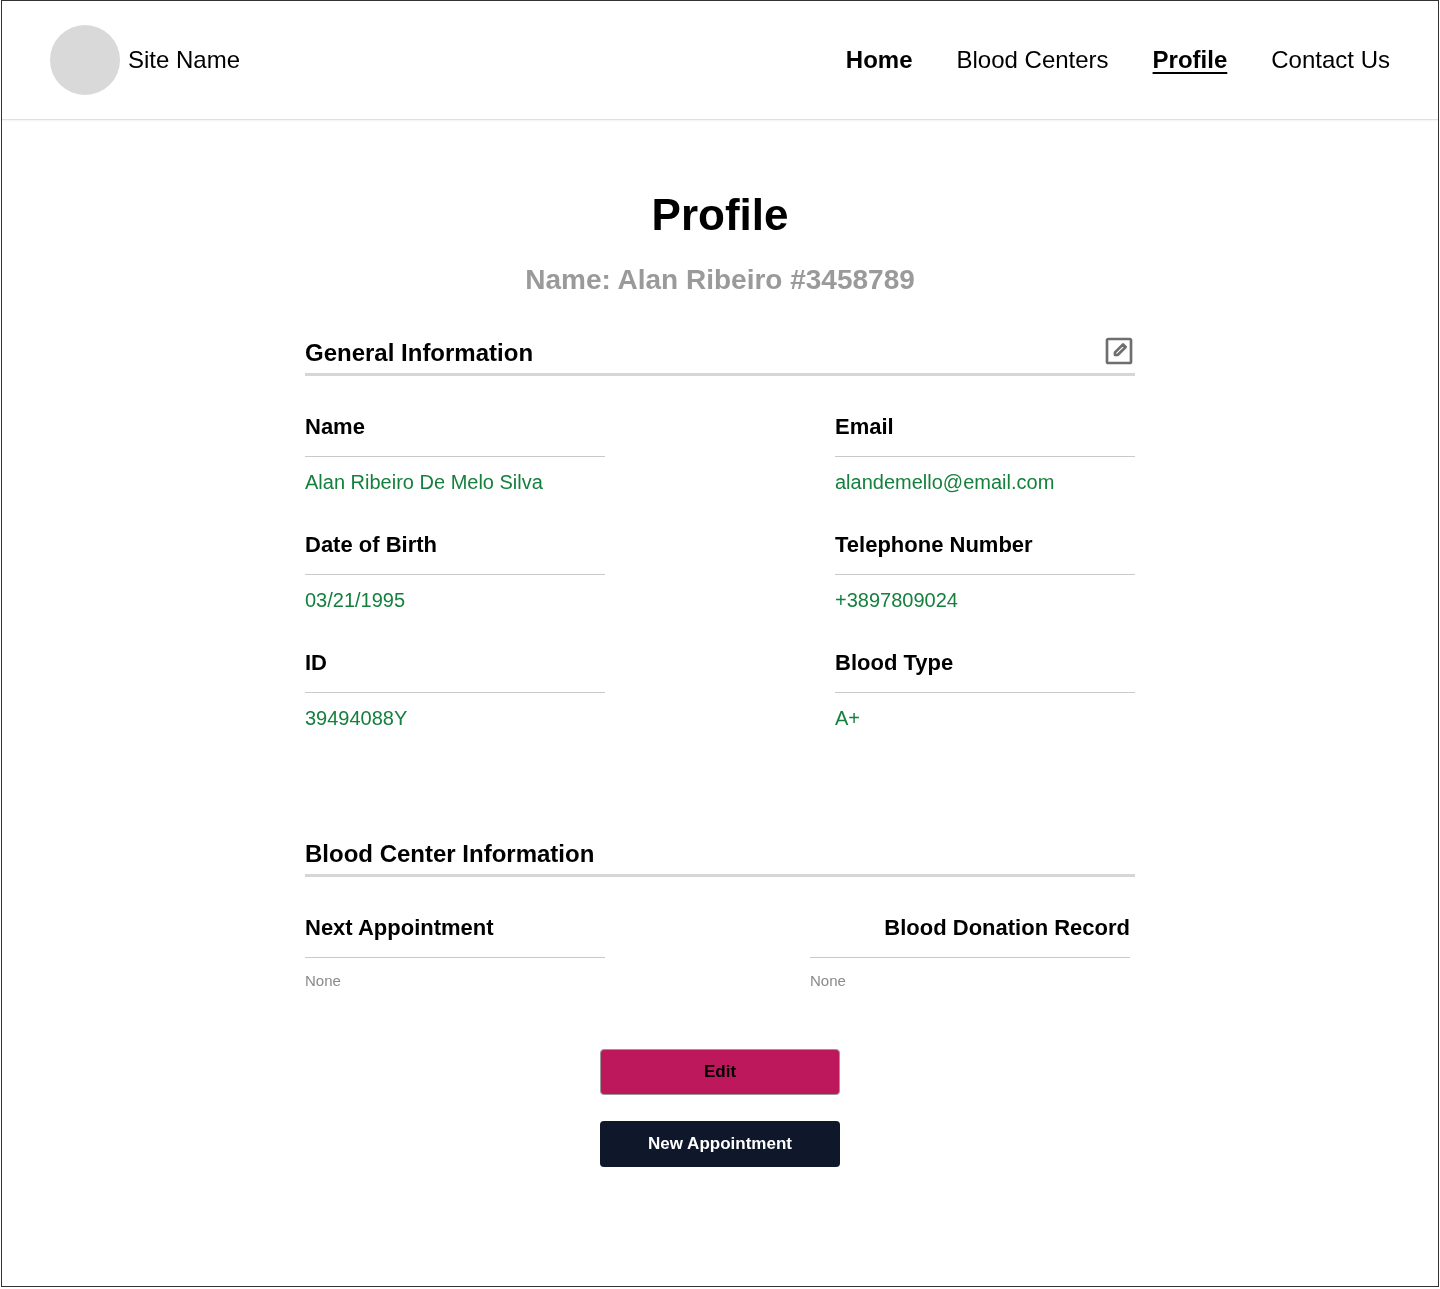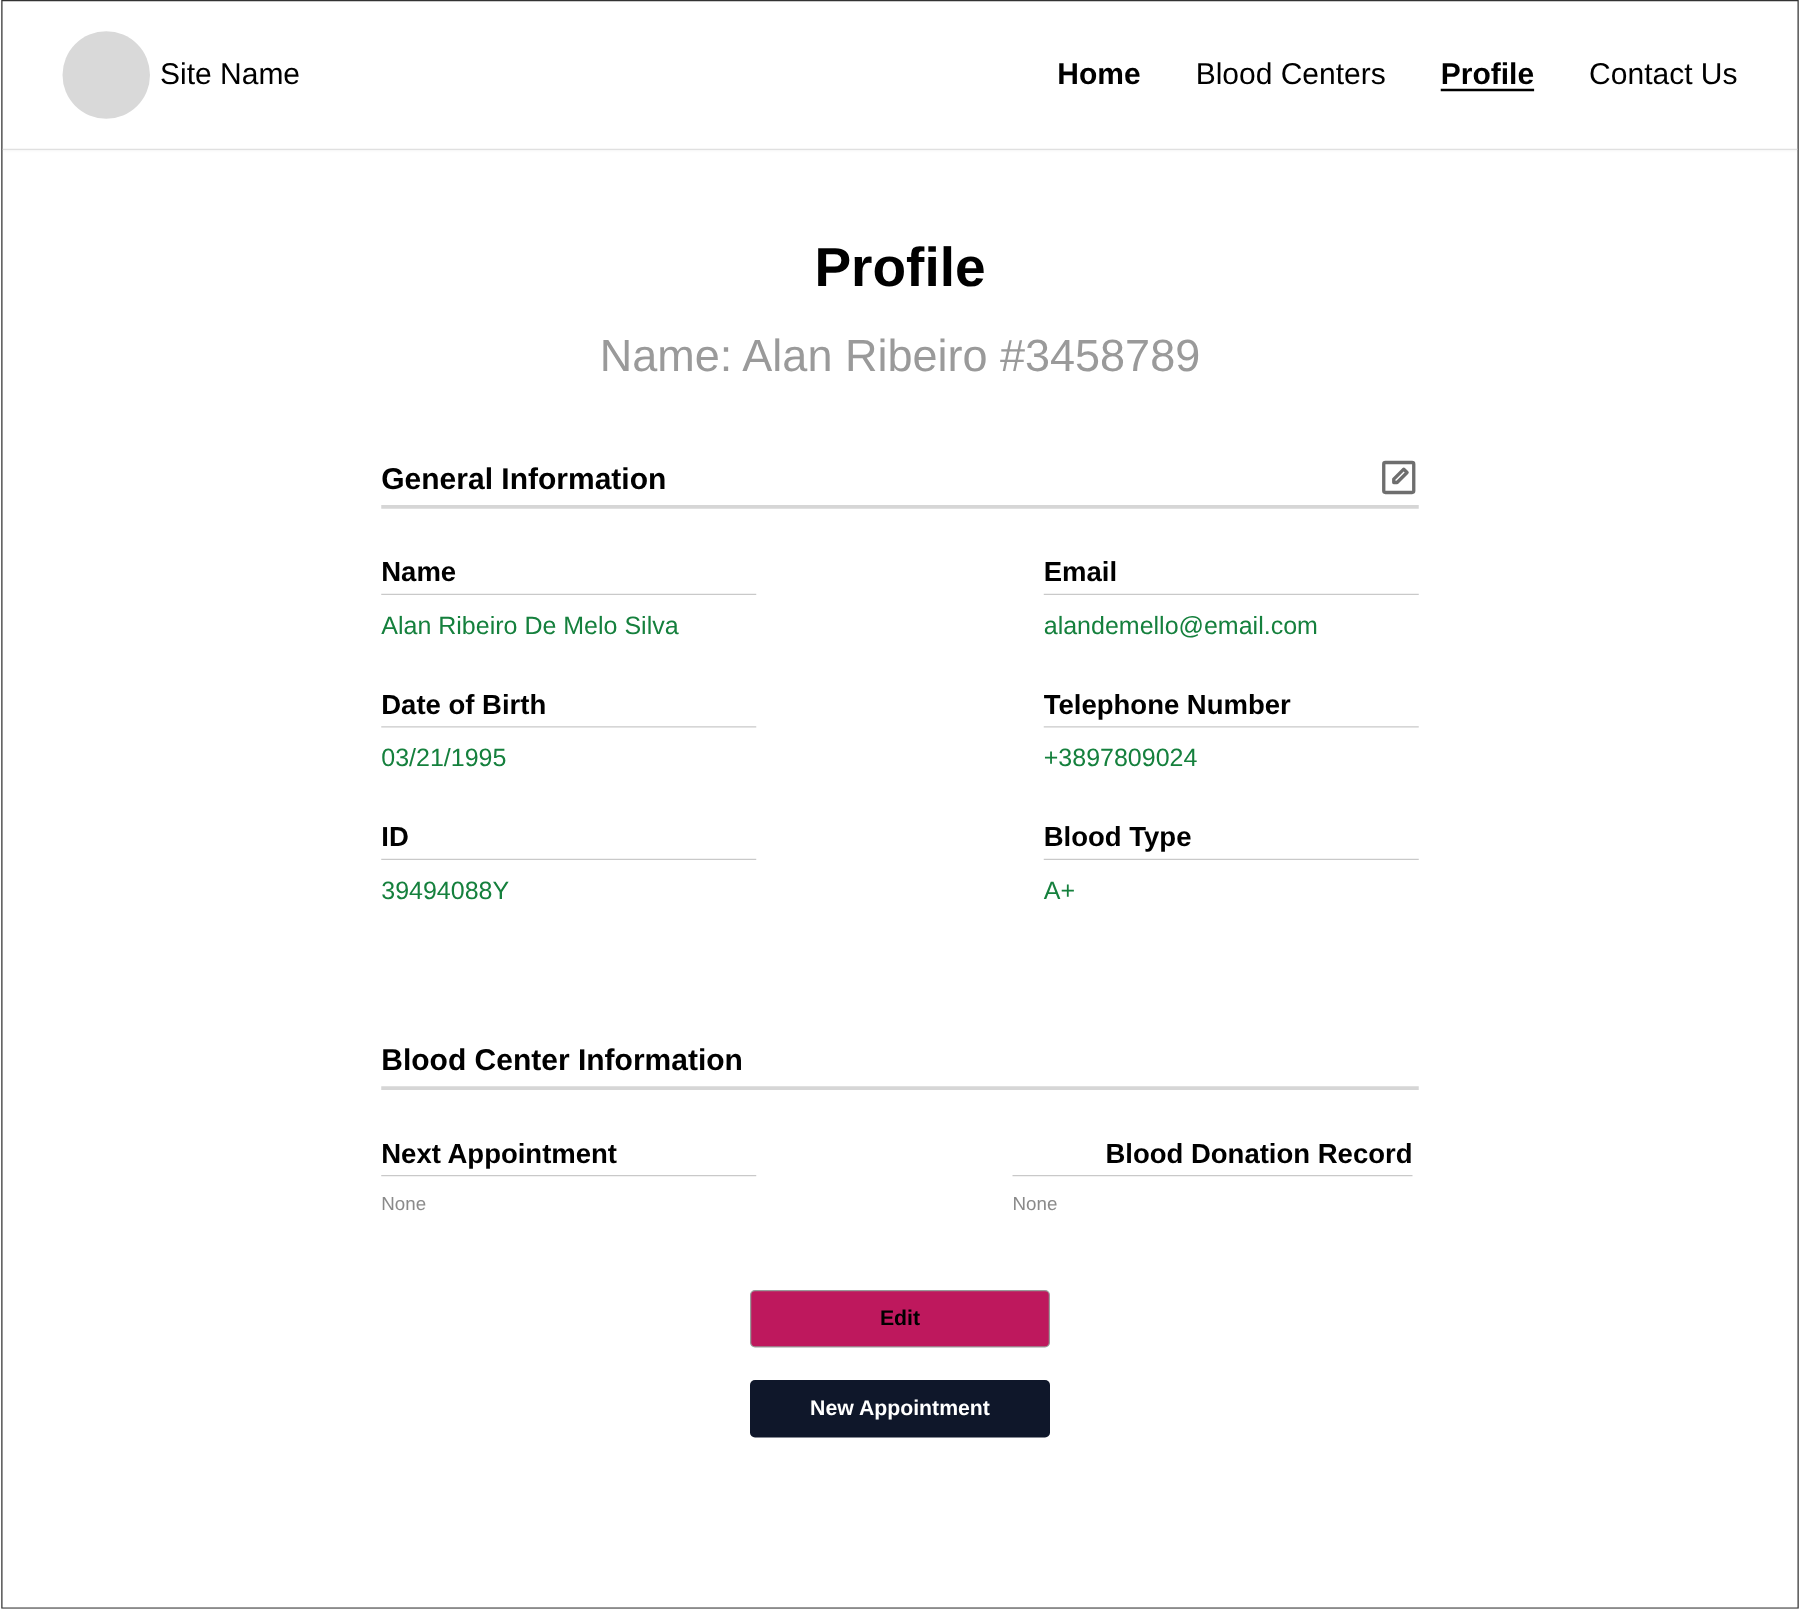--- a/index.html
+++ b/index.html
@@ -65,28 +65,28 @@
     
     .main {
       padding-top: 70px;
       text-align: center;
     }
     .page-title {
       font-size: 44px;
       font-weight: 800;
     }
     .sub-title {
-      font-size: 36px;
-      font-weight: 400;
+      font-size: 28px;
+      font-weight: 700;
       color: #9a9a9a;
       margin-top: 24px;
     }
     .content {
       width: 830px;
-      margin: 60px auto 0 auto;
+      margin: 39px auto 0 auto;
       text-align: left;
     }
     .section-header {
       display: flex;
       justify-content: space-between;
       align-items: flex-end;
       border-bottom: 3px solid #d6d6d6;
       padding-bottom: 6px;
     }
     .section-title {
@@ -103,21 +103,21 @@
       display: grid;
       grid-template-columns: 1fr 1fr;
       column-gap: 230px;
       row-gap: 38px;
       margin-top: 38px;
     }
     .field-label {
       font-size: 22px;
       font-weight: 700;
       border-bottom: 1px solid #c9c9c9;
-      padding-bottom: 4px;
+      padding-bottom: 16px;
       width: 300px;
     }
     .field-value {
       font-size: 20px;
       color: #15803d;
       margin-top: 14px;
     }
     .field-value.muted {
       color: #8a8a8a;
       font-size: 15px;

